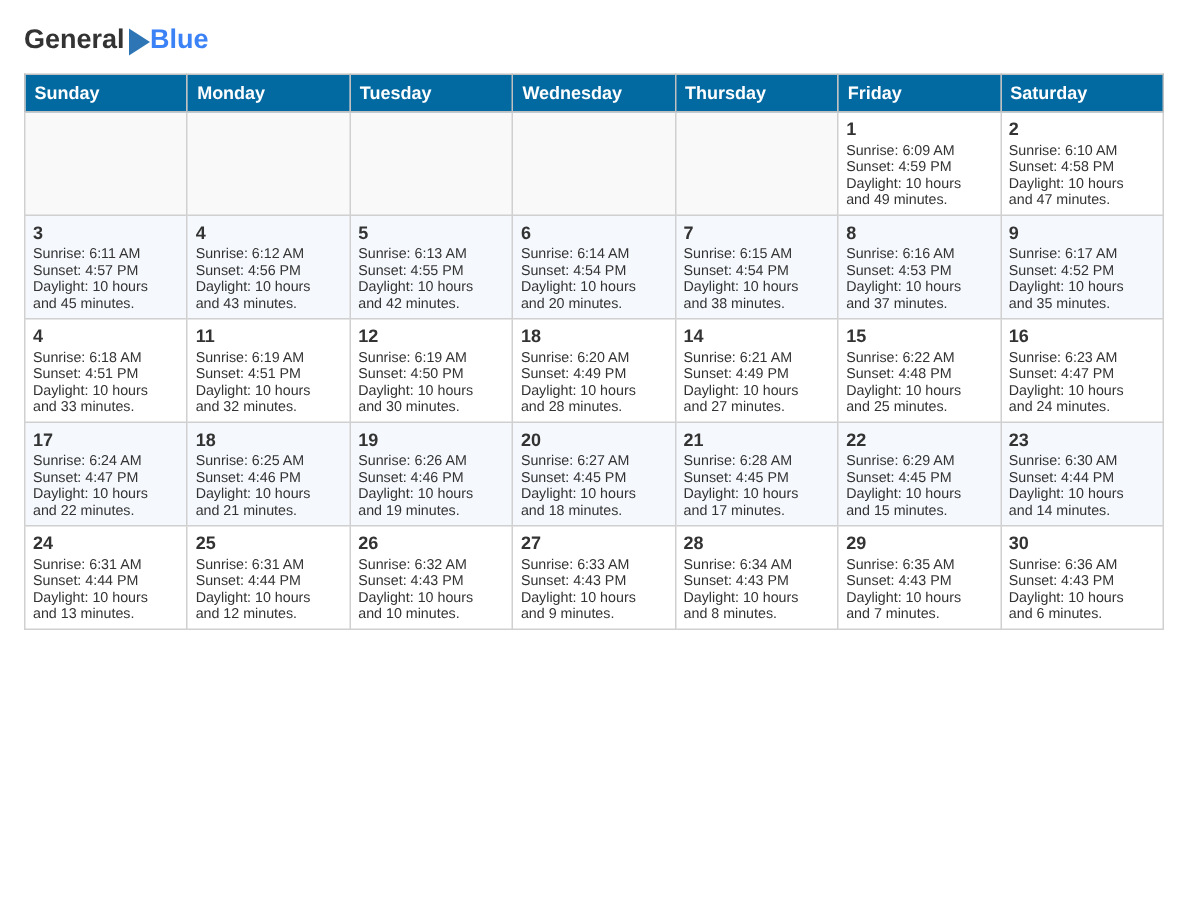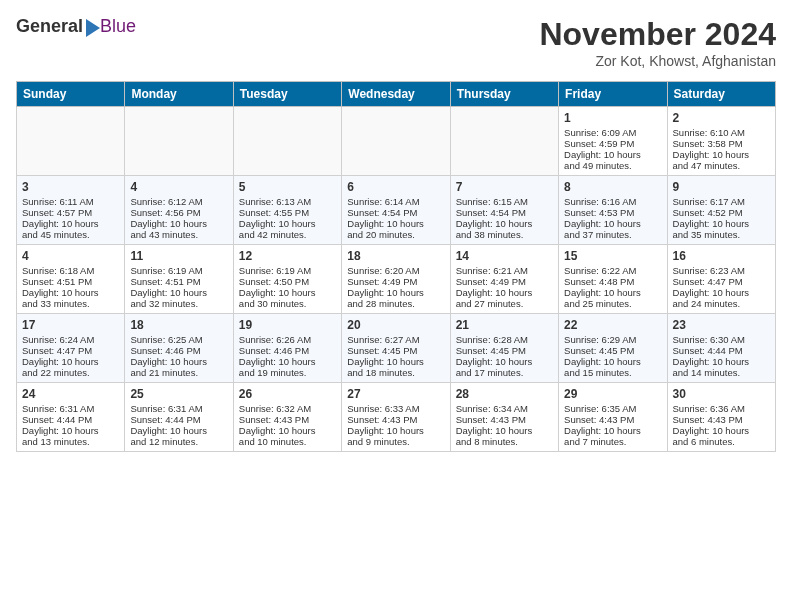--- a/index.html
+++ b/index.html
@@ -76,25 +76,21 @@
   </style>
 </head>
 <body>
 
 <div class="header">
   <div class="logo">
     <div class="logo-line">
       <span style="font-size:18px;font-weight:bold;color:#333;">General</span>
       <span style="display:inline-block;width:0;height:0;border-top:9px solid transparent;border-bottom:9px solid transparent;border-left:14px solid #2e75b6;margin-left:3px;margin-top:2px;"></span>
     </div>
-    <span style="font-size:18px;font-weight:normal;color:#701a75;display:block;margin-top:-4px;">Blue</span>
-  </div>
-  <div class="title-section">
-    <h1>November 2024</h1>
-    <h2>Zor Kot, Khowst, Afghanistan</h2>
+    <span style="font-size:18px;font-weight:bold;color:#3b82f6;display:block;margin-top:-4px;">Blue</span>
   </div>
 </div>
 
 <table class="calendar">
   <thead>
     <tr>
     <th>Sunday</th>
         <th>Monday</th>
         <th>Tuesday</th>
         <th>Wednesday</th>
@@ -113,21 +109,21 @@
         <td>
           <span class="day-num">1</span>
           <div>Sunrise: 6:09 AM</div>
           <div>Sunset: 4:59 PM</div>
           <div>Daylight: 10 hours</div>
           <div>and 49 minutes.</div>
         </td>
         <td>
           <span class="day-num">2</span>
           <div>Sunrise: 6:10 AM</div>
-          <div>Sunset: 3:58 PM</div>
+          <div>Sunset: 4:58 PM</div>
           <div>Daylight: 10 hours</div>
           <div>and 47 minutes.</div>
         </td>
       </tr>
       <tr>
         <td>
           <span class="day-num">3</span>
           <div>Sunrise: 6:11 AM</div>
           <div>Sunset: 4:57 PM</div>
           <div>Daylight: 10 hours</div>

